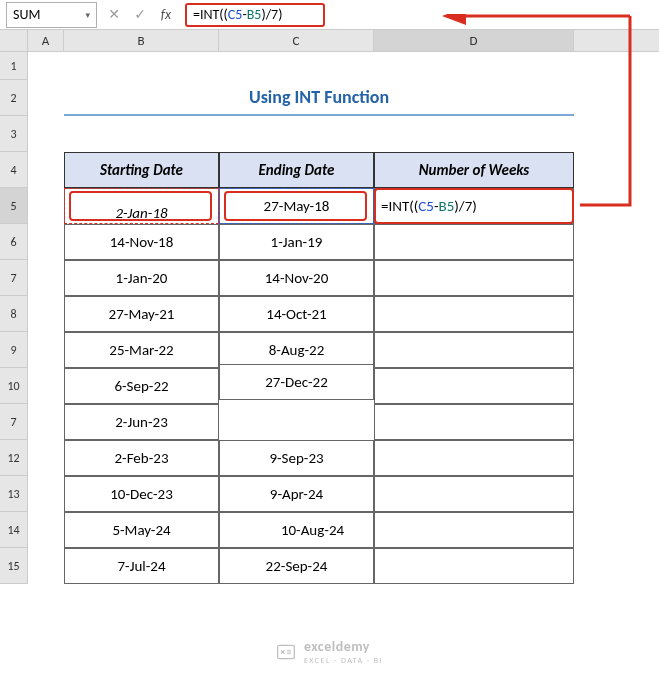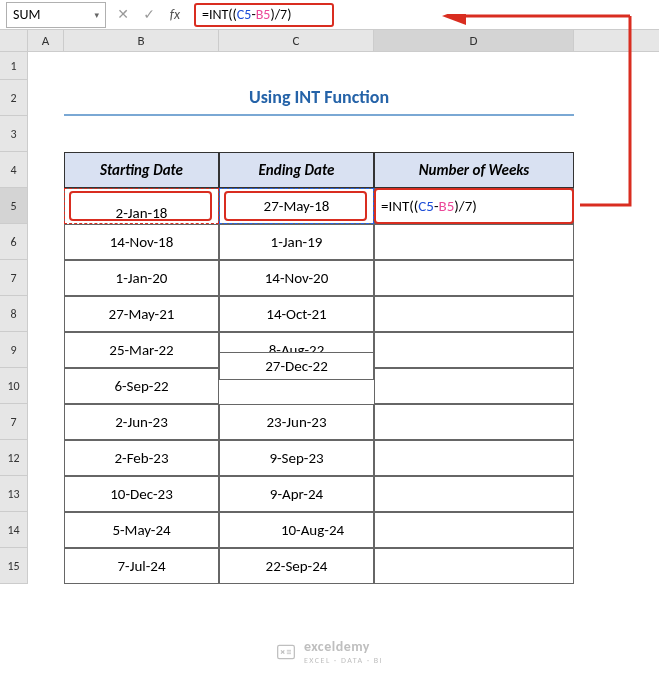--- a/index.html
+++ b/index.html
@@ -12,21 +12,21 @@
       overflow: hidden;
     }
     .formula-bar-row {
       display: flex;
       align-items: center;
       height: 30px;
       border-bottom: 1px solid #ccc;
       background: #fff;
     }
     .name-box {
-      width: 100px;
+      width: 91px;
       height: 26px;
       border: 1px solid #b0b0b0;
       background: #fff;
       display: flex;
       align-items: center;
       padding: 0 6px;
       font-size: 14px;
       margin: 2px 4px 2px 6px;
     }
     .name-box-arrow {
@@ -161,21 +161,21 @@
       border: 1.5px dashed #d92d20;
       pointer-events: none;
     }
     .dash-blue {
       position: absolute;
       border: 1.5px dashed #2563eb;
       pointer-events: none;
     }
     .formula-text { color: #000; }
     .formula-text .ref-c5 { color: #1d4ed8; }
-    .formula-text .ref-b5 { color: #ec4899; }
+    .formula-text .ref-b5 { color: #0f766e; }
     .watermark {
       position: absolute;
       bottom: 14px;
       left: 0;
       width: 659px;
       display: flex;
       align-items: center;
       justify-content: center;
       gap: 8px;
       color: #bfbfbf;
@@ -246,21 +246,21 @@
     <div class="row-h">15</div>
   </div>
   <div class="cells">
 
     <div class="title-cell">Using INT Function</div>
 
     <div class="cell table-header" style="left:36px;top:100px;width:155px;height:36px;">Starting Date</div>
     <div class="cell table-header" style="left:191px;top:100px;width:155px;height:36px;">Ending Date</div>
     <div class="cell table-header" style="left:346px;top:100px;width:200px;height:36px;">Number of Weeks</div>
 
-    <div class="cell table-cell" style="left:36px;top:136px;width:155px;height:49px;">2-Jan-18</div>
+    <div class="cell table-cell" style="left:36px;top:136px;width:155px;height:49px;font-style:italic;">2-Jan-18</div>
     <div class="cell table-cell" style="left:191px;top:136px;width:155px;height:36px;">27-May-18</div>
     <div class="cell table-cell" style="left:346px;top:136px;width:200px;height:36px;justify-content:flex-start;padding-left:6px;">
       <span class="formula-text">
         <span>=INT((</span><span class="ref-c5">C5</span><span>-</span><span class="ref-b5">B5</span><span>)/7)</span>
       </span>
     </div>
 
     <div class="cell table-cell" style="left:36px;top:172px;width:155px;height:36px;">14-Nov-18</div>
     <div class="cell table-cell" style="left:191px;top:172px;width:155px;height:36px;">1-Jan-19</div>
     <div class="cell table-cell" style="left:346px;top:172px;width:200px;height:36px;"></div>
@@ -271,25 +271,24 @@
 
     <div class="cell table-cell" style="left:36px;top:244px;width:155px;height:36px;">27-May-21</div>
     <div class="cell table-cell" style="left:191px;top:244px;width:155px;height:36px;">14-Oct-21</div>
     <div class="cell table-cell" style="left:346px;top:244px;width:200px;height:36px;"></div>
 
     <div class="cell table-cell" style="left:36px;top:280px;width:155px;height:36px;">25-Mar-22</div>
     <div class="cell table-cell" style="left:191px;top:280px;width:155px;height:36px;">8-Aug-22</div>
     <div class="cell table-cell" style="left:346px;top:280px;width:200px;height:36px;"></div>
 
     <div class="cell table-cell" style="left:36px;top:316px;width:155px;height:36px;">6-Sep-22</div>
-    <div class="cell table-cell" style="left:191px;top:300px;width:155px;height:28px;">27-Dec-22</div>
+    <div class="cell table-cell" style="left:191px;top:312px;width:155px;height:36px;">27-Dec-22</div>
     <div class="cell table-cell" style="left:346px;top:316px;width:200px;height:36px;"></div>
 
     <div class="cell table-cell" style="left:36px;top:352px;width:155px;height:36px;">2-Jun-23</div>
-    <div class="cell table-cell" style="left:191px;top:352px;width:155px;height:36px;">23-Jun-23</div>
     <div class="cell table-cell" style="left:346px;top:352px;width:200px;height:36px;"></div>
 
     <div class="cell table-cell" style="left:36px;top:388px;width:155px;height:36px;">2-Feb-23</div>
     <div class="cell table-cell" style="left:191px;top:388px;width:155px;height:36px;">9-Sep-23</div>
     <div class="cell table-cell" style="left:346px;top:388px;width:200px;height:36px;"></div>
 
     <div class="cell table-cell" style="left:36px;top:424px;width:155px;height:36px;">10-Dec-23</div>
     <div class="cell table-cell" style="left:191px;top:424px;width:155px;height:36px;">9-Apr-24</div>
     <div class="cell table-cell" style="left:346px;top:424px;width:200px;height:36px;"></div>
 

